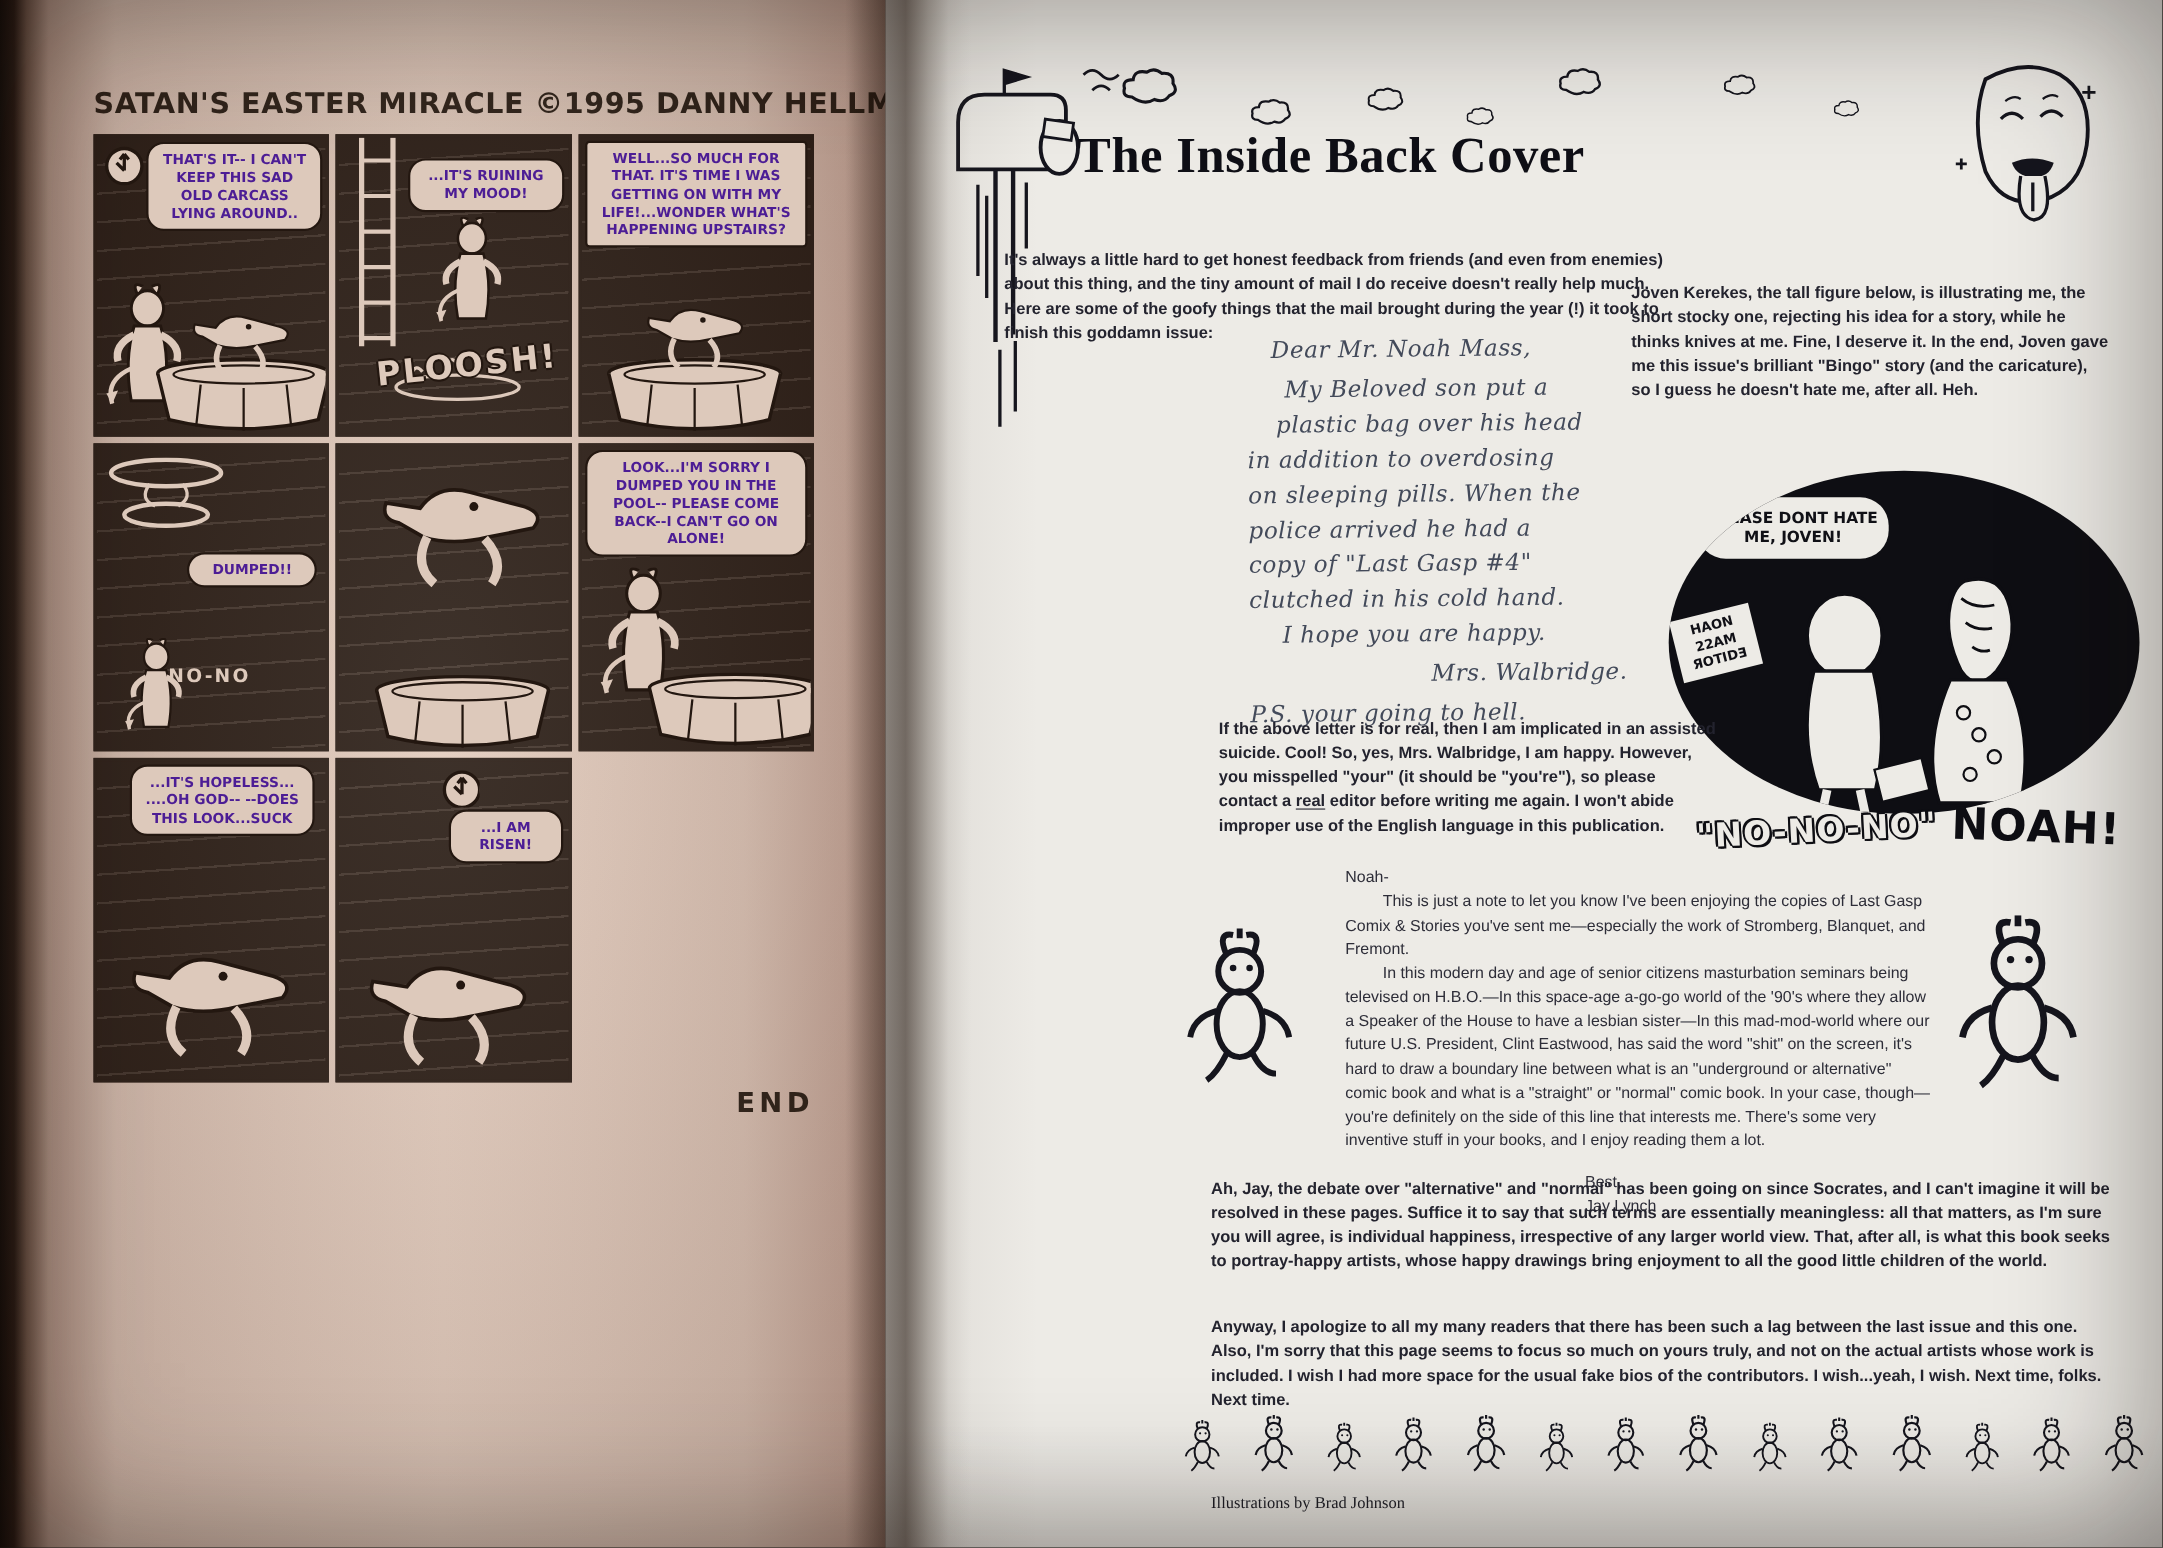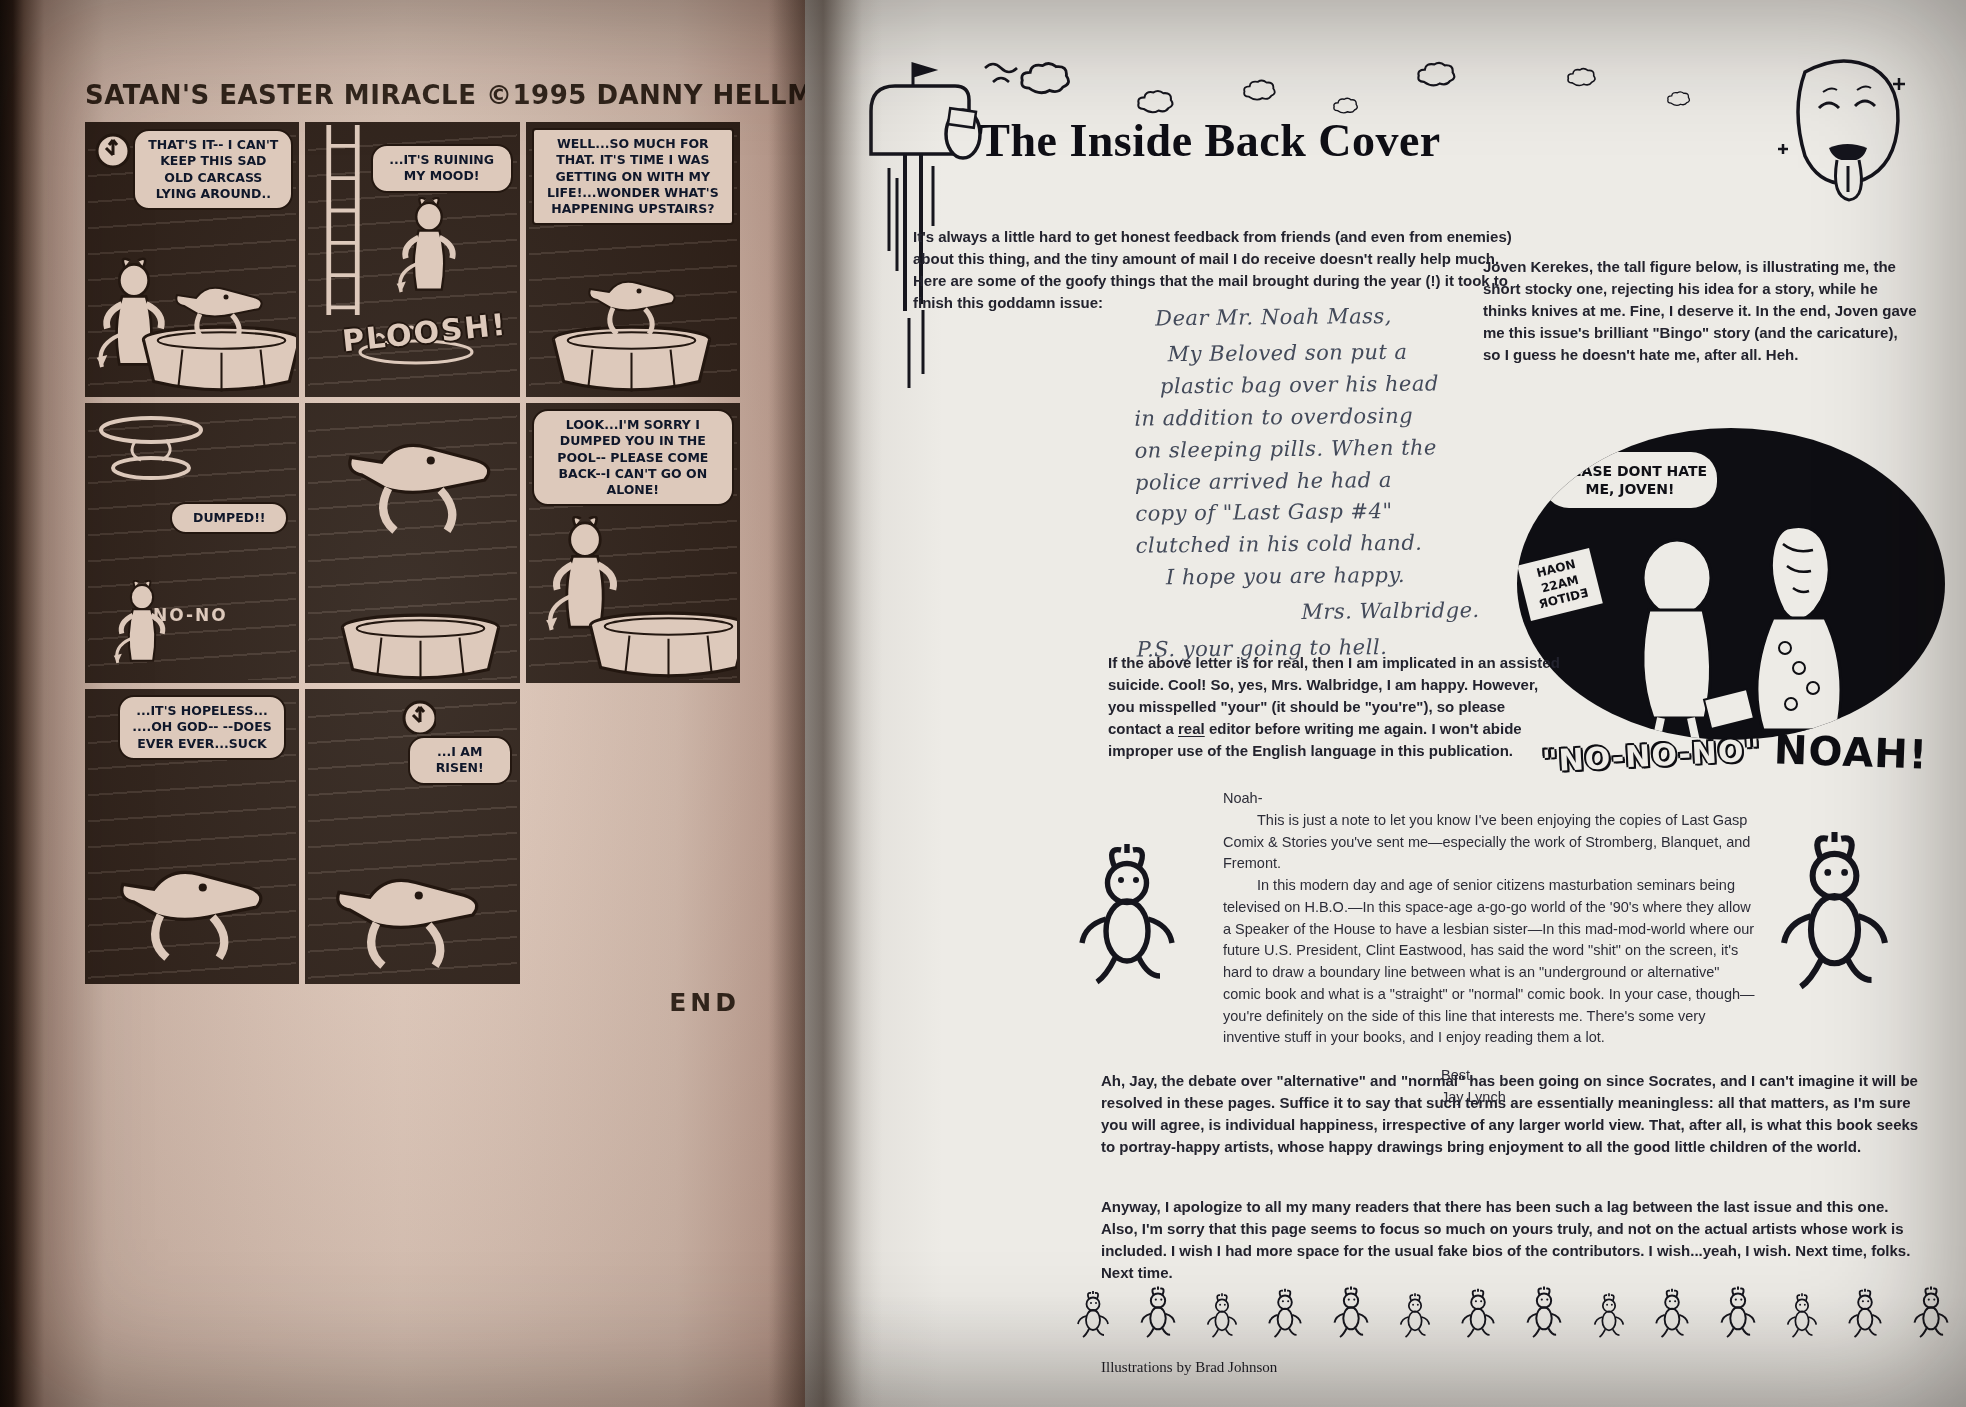--- a/index.html
+++ b/index.html
@@ -8,21 +8,21 @@
 
   
   .left-page{position:absolute;left:0;top:0;width:805px;height:1407px;
     background:linear-gradient(90deg,#0d0906 0%,#241711 1.6%,#6d5447 3%,#b5988a 5.5%,#d7bfb1 13%,#e3cdbf 50%,#d9c1b3 84%,#c6a799 96%,#a9897b 100%);}
   .left-page::after{content:"";position:absolute;inset:0;background:radial-gradient(ellipse at 50% 45%,rgba(255,245,235,.12),rgba(60,35,25,.18) 95%);pointer-events:none;}
   .comic-title{position:absolute;left:85px;top:82px;width:660px;font:700 26px/1 "DejaVu Sans",sans-serif;letter-spacing:.5px;color:#241910;white-space:nowrap;}
   .comic-grid{position:absolute;left:85px;top:122px;width:655px;display:grid;grid-template-columns:repeat(3,1fr);grid-template-rows:275px 280px 295px;gap:6px;}
   .panel{position:relative;background:#231710;border:3px solid #231710;overflow:hidden;
     background-image:repeating-linear-gradient(176deg,transparent 0 24px,rgba(221,200,186,.14) 24px 26px);}
   .bubble{position:absolute;background:#ddc9bb;border:2.5px solid #231710;border-radius:16px;padding:6px 9px;
-    font:700 12.5px/1.3 "DejaVu Sans",sans-serif;color:#0f172a;text-align:center;z-index:3;}
+    font:700 12.5px/1.3 "DejaVu Sans",sans-serif;color:#4c1d95;text-align:center;z-index:3;}
   .sq{border-radius:4px;}
   .sfx-big{position:absolute;font:700 30px/1 "DejaVu Sans",sans-serif;letter-spacing:2px;color:#ddc9bb;
     text-shadow:-2px 0 #231710,2px 0 #231710,0 -2px #231710,0 2px #231710;z-index:3;transform:rotate(-6deg);}
   .sfx-small{position:absolute;font:700 17px/1 "DejaVu Sans",sans-serif;letter-spacing:2px;color:#ddc9bb;z-index:3;}
   .art{position:absolute;z-index:1;}
   .end-label{position:absolute;left:85px;top:990px;width:655px;text-align:right;font:700 25px/1 "DejaVu Sans",sans-serif;letter-spacing:4px;color:#241910;}
 
   
   .spine{position:absolute;left:768px;top:0;width:115px;height:1407px;z-index:5;pointer-events:none;
     background:linear-gradient(90deg,rgba(25,14,8,0) 0%,rgba(25,14,8,.38) 32%,rgba(35,22,14,.55) 48%,rgba(50,38,28,.28) 66%,rgba(80,70,60,.08) 82%,transparent 100%);}
@@ -190,21 +190,21 @@
         <div class="bubble" style="left:3px;top:3px;right:3px">LOOK...I'M SORRY I DUMPED YOU IN THE POOL-- PLEASE COME BACK--I CAN'T GO ON ALONE!</div>
         <svg class="art" style="left:14px;top:110px" width="84" height="132" viewBox="0 0 60 95">
             <use href="#g-devil"></use>
           </svg>
         <svg class="art" style="right:-14px;bottom:-4px" width="165" height="74" viewBox="0 0 160 72">
             <use href="#g-tub"></use>
           </svg>
       </div>
 
       <div class="panel">
-        <div class="bubble" style="left:30px;top:3px;width:146px">...IT'S HOPELESS... ....OH GOD-- --DOES EVER EVER...SUCK</div>
+        <div class="bubble" style="left:30px;top:3px;width:146px">...IT'S HOPELESS... ....OH GOD-- --DOES THIS LOOK...SUCK</div>
         <svg class="art" style="left:30px;bottom:20px" width="150" height="98" viewBox="0 0 92 60">
             <use href="#g-lizard"></use>
           </svg>
         <svg class="art" style="left:8px;top:8px" width="112" height="40" viewBox="0 0 112 66">
             <use href="#g-rings"></use>
           </svg>
       </div>
 
       <div class="panel">
         <svg class="art" style="left:92px;top:6px" width="36" height="36">

